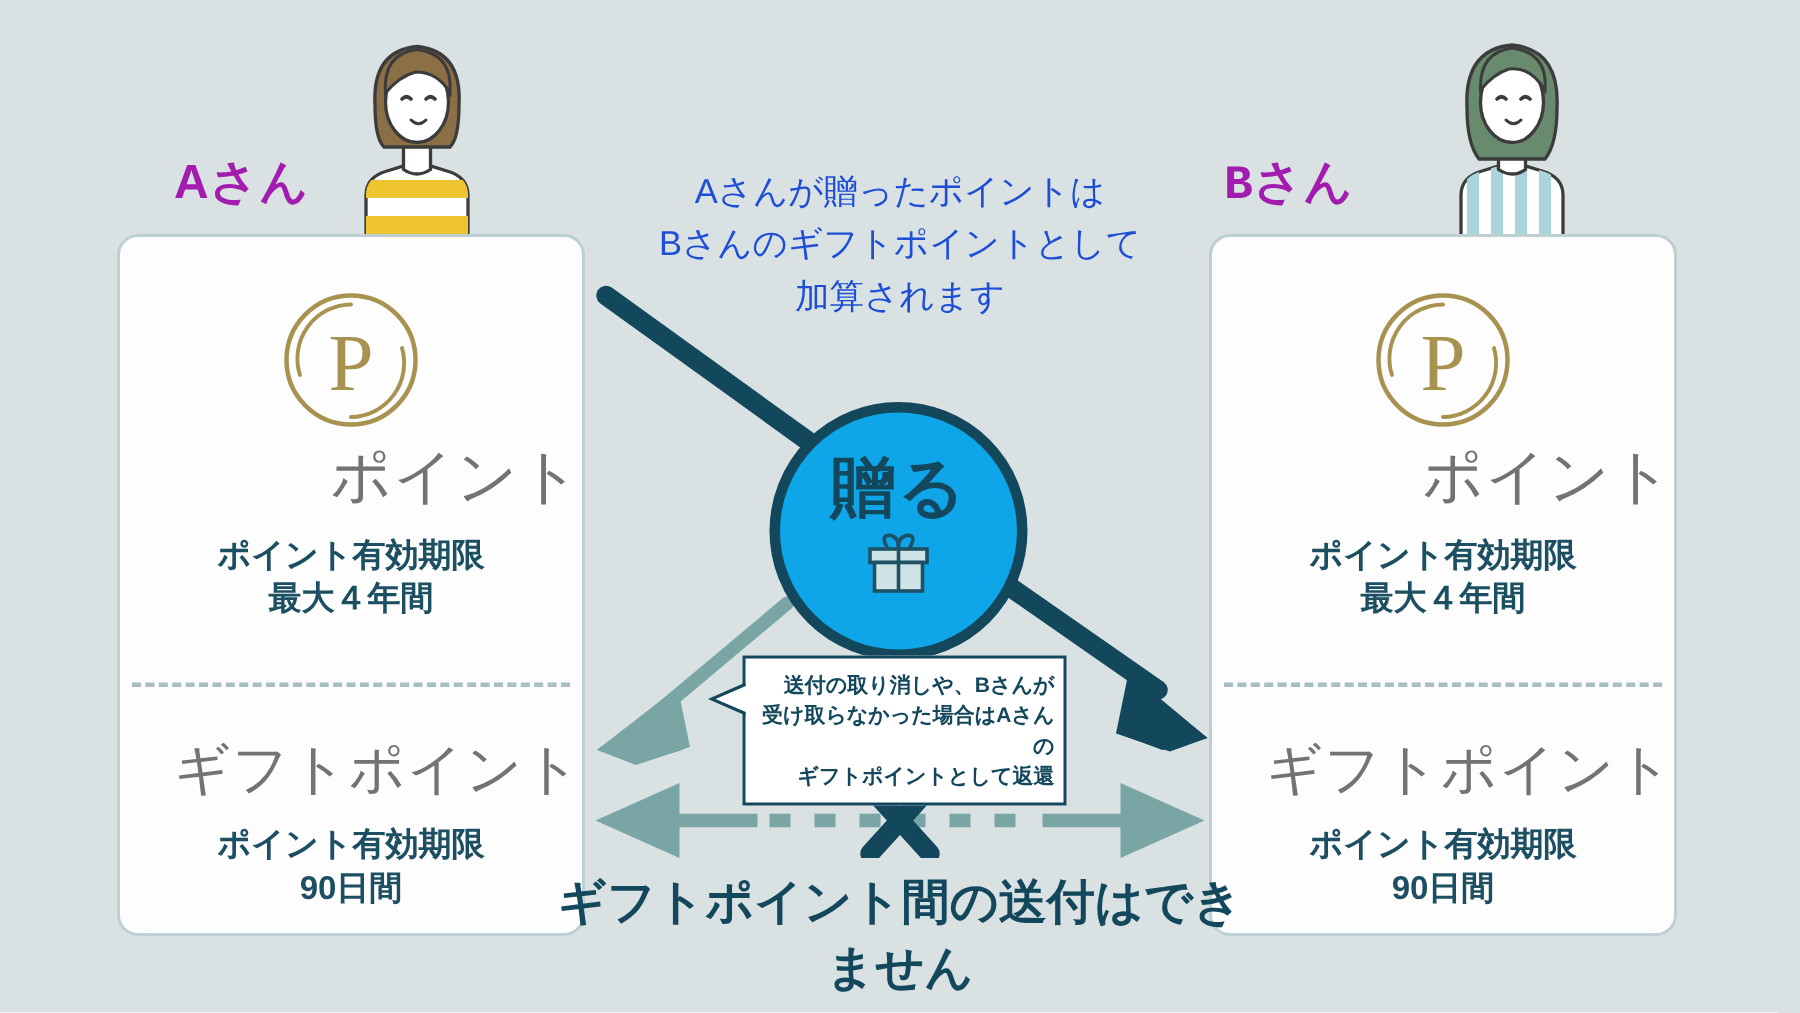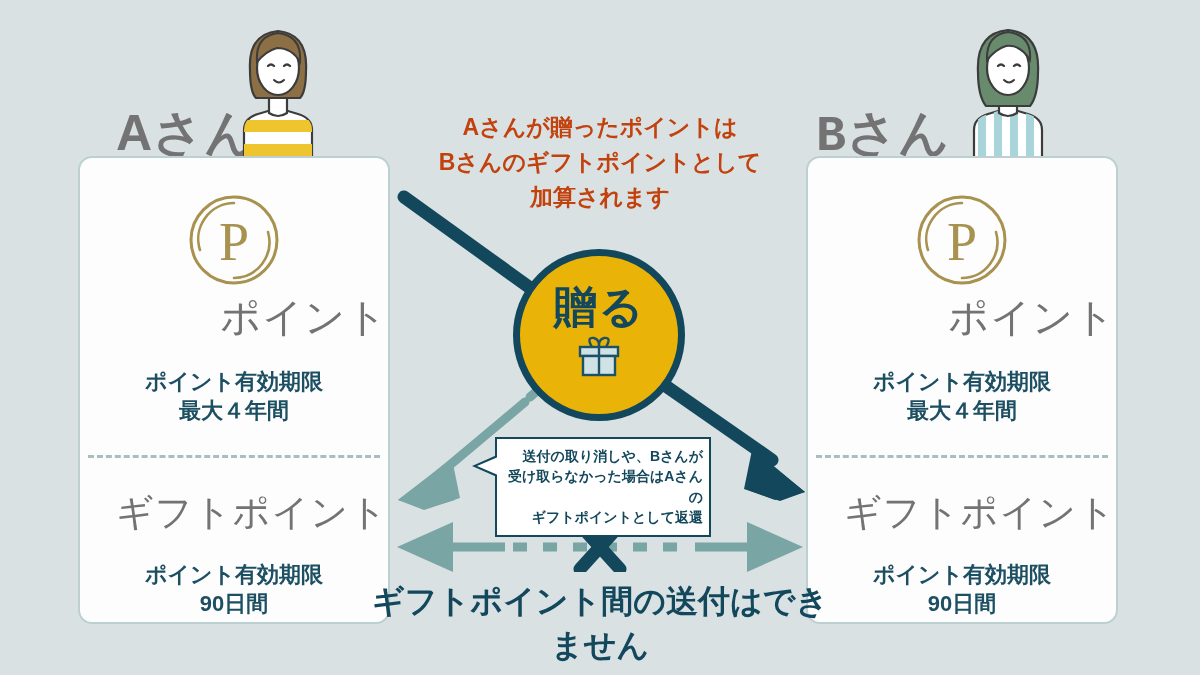--- a/index.html
+++ b/index.html
@@ -13,24 +13,24 @@
     height: 675px;
     background: #d9e1e3;
     overflow: hidden;
     font-family: "Liberation Sans", "DejaVu Sans", sans-serif;
     color: #13475c;
   }
 
   
   .person-label {
     position: absolute;
-    font-size: 50px;
+    font-size: 32px;
     font-weight: 700;
     letter-spacing: 0.5px;
-    color: #737373;
+    color: #a21caf;
     white-space: nowrap;
   }
   #label-a { left: 116px; top: 100px; }
   #label-b { left: 816px; top: 100px; font-family: Liberation Mono, monospace; }
 
   
   .avatar { position: absolute; }
   #avatar-a { left: 222px; top: 18px; }
   #avatar-b { left: 952px; top: 18px; }
 
@@ -65,54 +65,53 @@
   .title-gift  { top: 330px; font-size: 37px; }
 
   .card-sub {
     position: absolute;
     left: 0; right: 0;
     text-align: center;
     font-size: 22px;
     font-weight: 700;
     line-height: 1.32;
     color: #1d4f63;
-    margin-top: 12px;
   }
   .sub-point { top: 197px; }
   .sub-gift  { top: 390px; }
 
   .card-divider {
     position: absolute;
     left: 8px; right: 8px;
     top: 297px;
     border-top: 3px dashed #a9bec1;
   }
 
   
   #center-headline {
     position: absolute;
     left: 400px;
     top: 110px;
     width: 400px;
     text-align: center;
     font-size: 23px;
-    font-weight: 700;
+    font-weight: 400;
     line-height: 1.52;
-    color: #c2410c;
+    color: #1d4ed8;
   }
 
   
   #give-circle {
     position: absolute;
     left: 513px;
-    top: 249px;
+    top: 268px;
     width: 172px;
     height: 172px;
     border-radius: 50%;
-    background: #eab308;
+    background: #0ea5e9;
     border: 7px solid #13475c;
     box-sizing: border-box;
     display: flex;
     flex-direction: column;
     align-items: center;
     justify-content: center;
     z-index: 6;
   }
   #give-circle .give-text {
     font-size: 44px;

